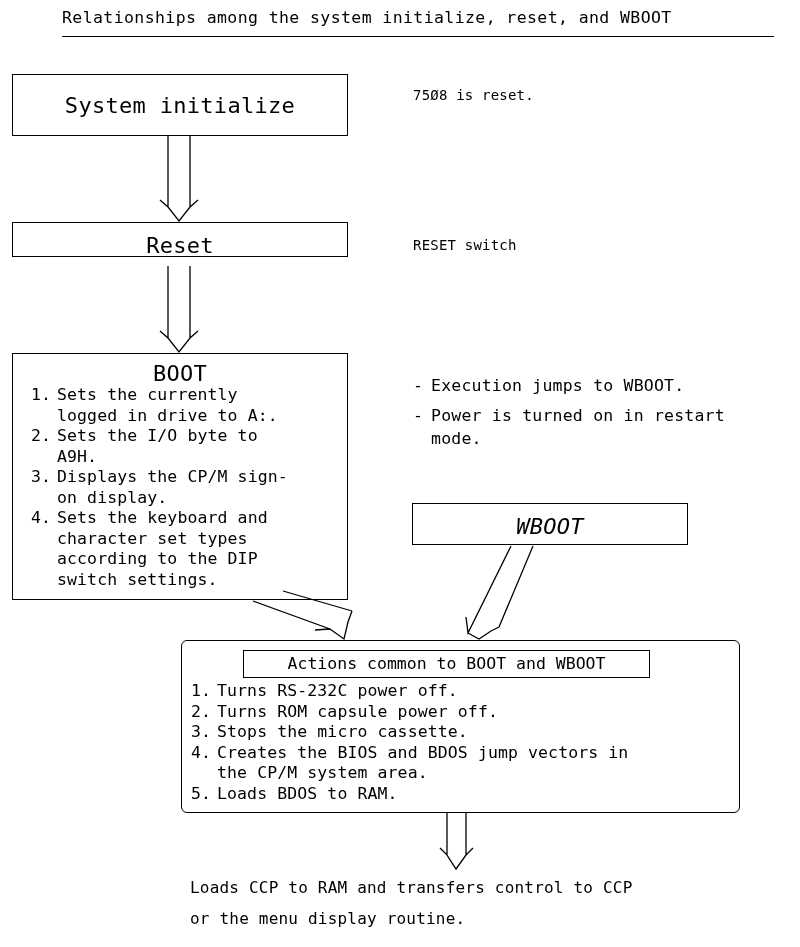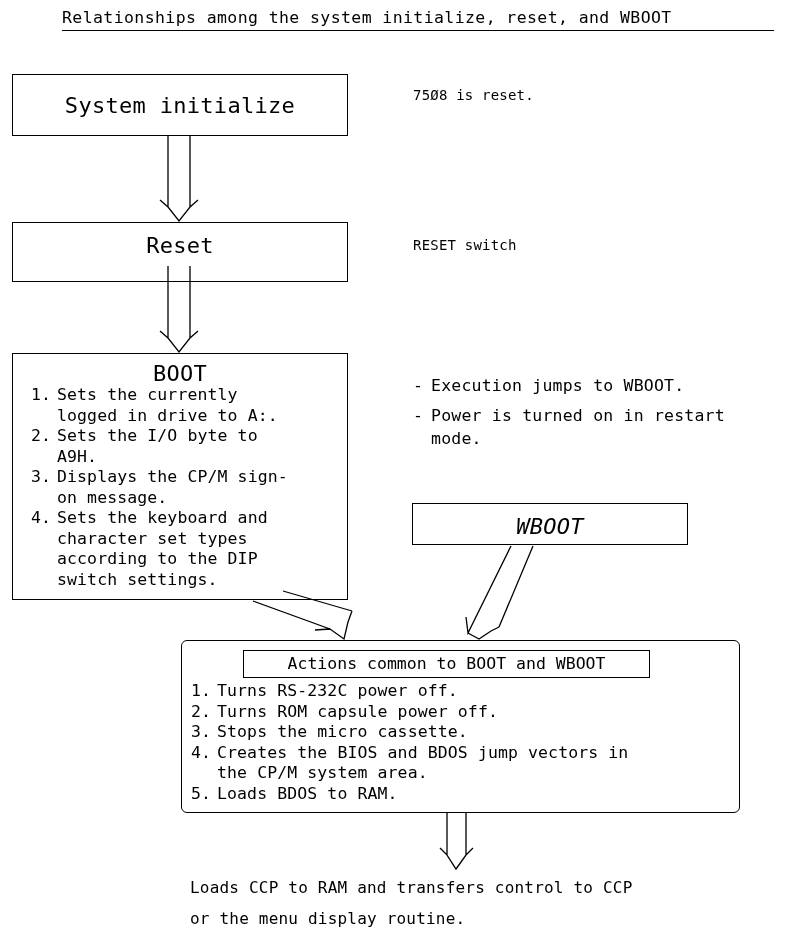--- a/index.html
+++ b/index.html
@@ -8,34 +8,34 @@
     width:800px;height:947px;position:relative;overflow:hidden;
     font-family:"DejaVu Sans Mono","Liberation Mono",monospace;
     color:#000000;
   }
   .canvas{position:absolute;left:0;top:0;width:800px;height:947px;}
 
   
   #diagram-title{
     position:absolute;left:62px;top:8px;width:712px;
     font-size:16.5px;letter-spacing:.4px;white-space:nowrap;
-    border-bottom:1.5px solid #000;padding-bottom:3px;
+    border-bottom:1.5px solid #000;padding-bottom:9px;
   }
 
   
   .box{position:absolute;border:1.3px solid #000;box-sizing:border-box;background:transparent;}
   .box-title{
     position:absolute;left:0;width:100%;text-align:center;
     font-size:22px;letter-spacing:.3px;white-space:nowrap;
   }
 
   #box-system-initialize{left:12px;top:74px;width:336px;height:62px;}
   #box-system-initialize .box-title{top:18px;}
 
-  #box-reset{left:12px;top:222px;width:336px;height:60px;}
+  #box-reset{left:12px;top:222px;width:336px;height:35px;}
   #box-reset .box-title{top:10px;}
 
   #box-boot{left:12px;top:353px;width:336px;height:247px;}
   #box-boot .box-title{top:7px;}
 
   #box-wboot{left:412px;top:503px;width:276px;height:42px;font-style:italic;}
   #box-wboot .box-title{top:10px;}
 
   #box-common{left:181px;top:640px;width:559px;height:173px;border-radius:6px;}
 
@@ -128,21 +128,21 @@
 logged in drive to A:.</span>
       </li>
       <li>
         <span class="num">2.</span>
         <span class="txt">Sets the I/O byte to
 A9H.</span>
       </li>
       <li>
         <span class="num">3.</span>
         <span class="txt">Displays the CP/M sign-
-on message.</span>
+on display.</span>
       </li>
       <li>
         <span class="num">4.</span>
         <span class="txt">Sets the keyboard and
 character set types
 according to the DIP
 switch settings.</span>
       </li>
     </ul>
   </div>

